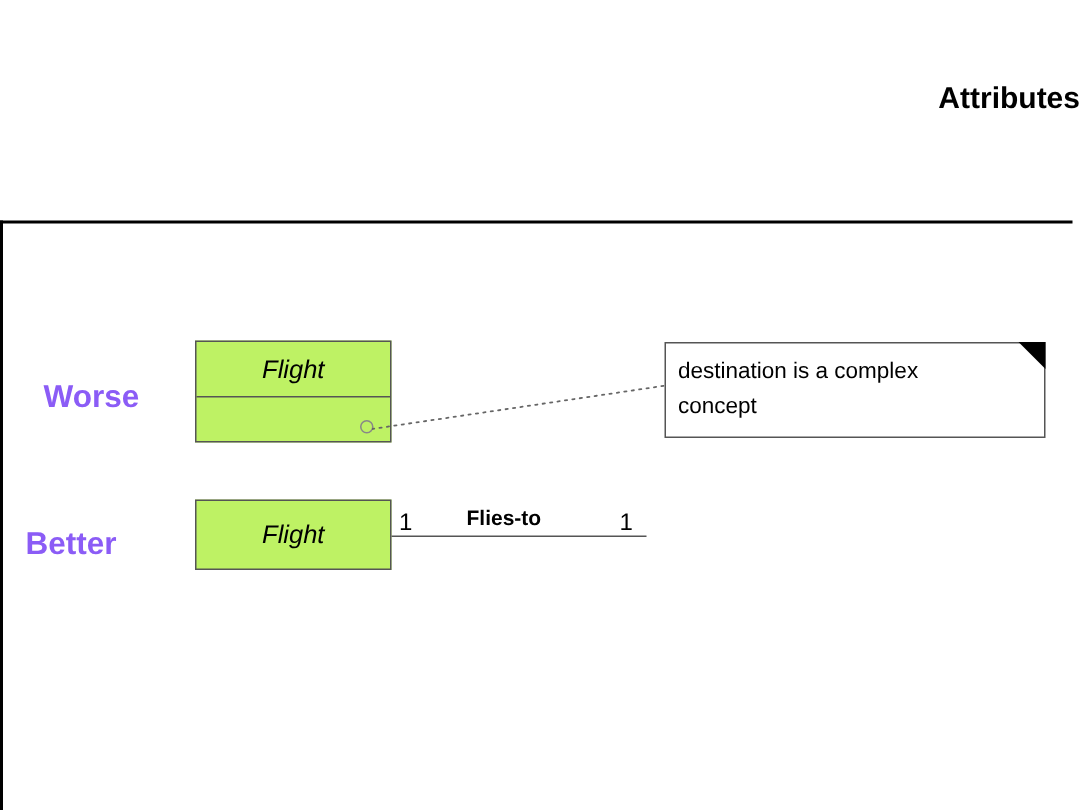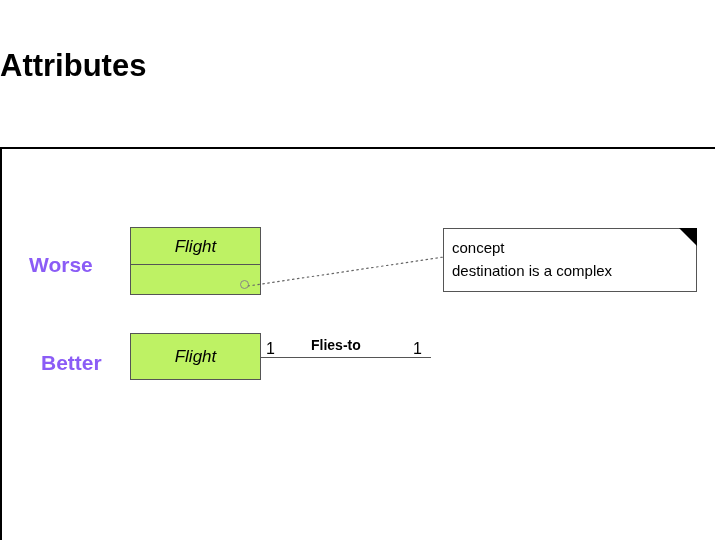--- a/index.html
+++ b/index.html
@@ -17,22 +17,22 @@
     background: #ffffff;
     overflow: hidden;
   }
 
   
   #slide-title {
     position: absolute;
     left: 0;
     top: 48px;
     width: 720px;
-    text-align: left;
-    font-size: 31px;
+    text-align: right;
+    font-size: 20px;
     font-weight: bold;
     color: #000000;
     letter-spacing: 0px;
     line-height: 36px;
   }
 
   
   .frame-top-rule {
     position: absolute;
     left: 0px;
@@ -52,21 +52,21 @@
 
   
   .row-label {
     position: absolute;
     font-size: 21px;
     font-weight: bold;
     color: #8b5cf6;
     white-space: nowrap;
   }
   #label-worse { left: 29px; top: 253px; }
-  #label-better { left: 17px; top: 351px; margin-left: 24px; }
+  #label-better { left: 17px; top: 351px; }
 
   
   .uml-box {
     position: absolute;
     background: #bef264;
     border: 1px solid #555555;
     box-sizing: border-box;
     font-style: italic;
   }
   .uml-box-title {
@@ -218,22 +218,22 @@
 
   <div id="note-anchor-circle"></div>
 
   <svg id="note-leader" viewBox="0 0 198 34" width="198" height="34">
     <line x1="0" y1="31" x2="196" y2="2" stroke="#666666" stroke-width="1.2" stroke-dasharray="1.5 3.5" stroke-linecap="round"></line>
   </svg>
 
   <div id="note-box"></div>
   <div id="note-fold"></div>
   <div id="note-text">
+    <div>destination is a complex</div>
     <div>concept</div>
-    <div>destination is a complex</div>
   </div>
 
   <div class="row-label" id="label-better">Better</div>
 
   <div class="uml-box" id="better-flight">
     <div class="single-compartment uml-box-title">Flight</div>
   </div>
 
   <div id="assoc-line"></div>
 

